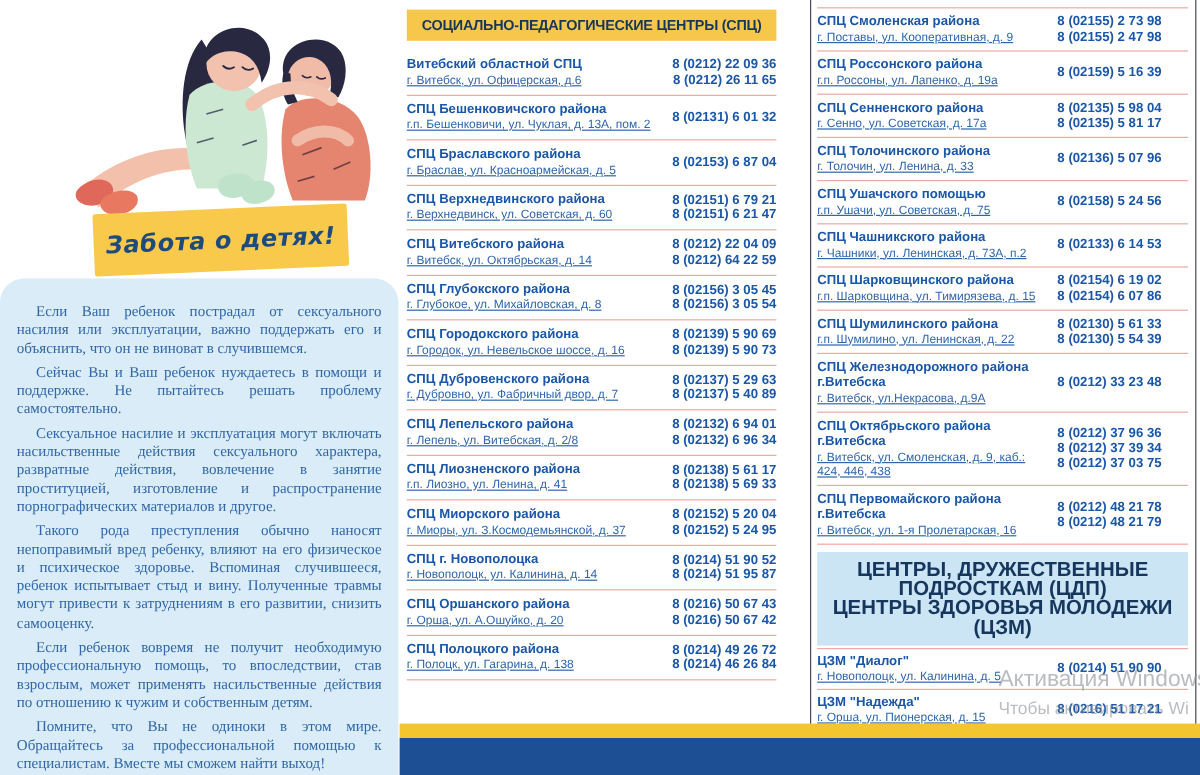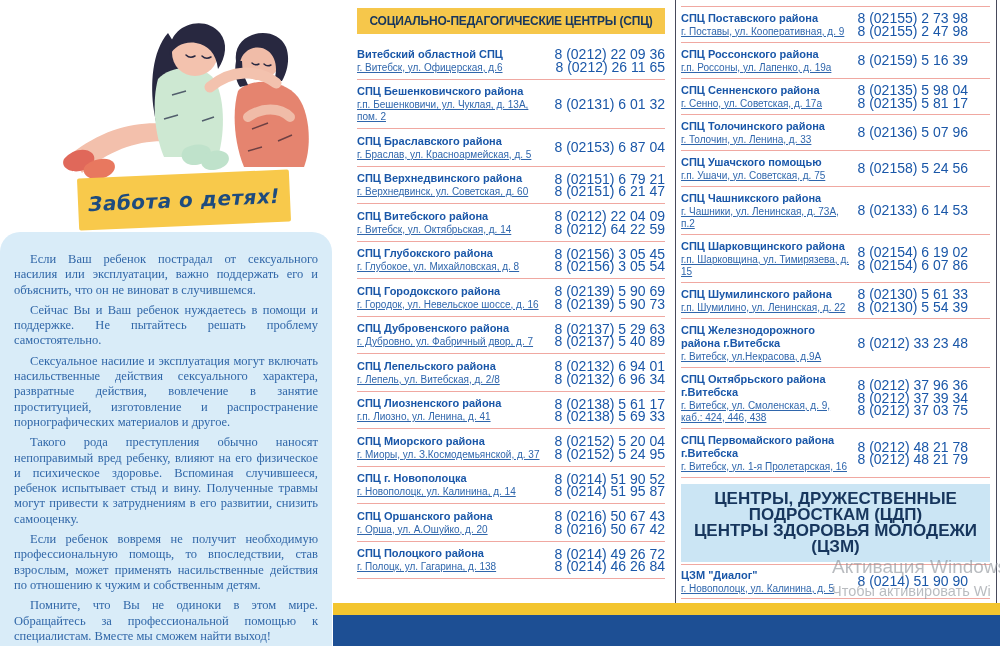--- a/index.html
+++ b/index.html
@@ -12,34 +12,34 @@
   .banner{position:absolute;left:78px;top:174px;width:212px;height:52px;background:#F8C94B;
           transform:rotate(-2.5deg);display:flex;align-items:center;justify-content:center;border-radius:2px;}
   .banner span{font-style:italic;font-weight:bold;font-size:20px;color:#1E4B7E;
                font-family:"DejaVu Sans",sans-serif;letter-spacing:.5px;}
   .left-panel{position:absolute;left:0;top:232px;width:332px;height:514px;background:#D9ECF8;border-radius:20px;}
   .paras{padding:20px 14px 0 14px;}
   .para{font-family:"Liberation Serif",serif;font-size:12.5px;line-height:15.3px;color:#3167A8;
         text-align:justify;text-indent:16px;margin:0 0 5px 0;}
 
   
-  .mid-col{position:absolute;left:357px;top:8px;width:308px;}
+  .mid-col{position:absolute;left:339px;top:8px;width:308px;}
   .right-col{position:absolute;left:681px;top:6px;width:309px;}
   .yellow-header{background:#F6C74B;color:#17365D;font-weight:bold;font-size:12px;letter-spacing:-.2px;
                  text-align:center;padding:6px 0;margin-bottom:8px;}
   .entries{display:block;}
   .right-col > .entries{border-top:1px solid #F0A8A1;}
   .entry{display:flex;justify-content:space-between;align-items:center;gap:6px;
          padding:5.5px 0 5px 0;border-bottom:1px solid #F0A8A1;}
   .right-col .entry{padding:4.5px 22px 4.5px 0;}
   .cdp-entries .entry{padding-top:3.5px;padding-bottom:3.5px;}
   .entry-left{flex:1 1 auto;min-width:0;}
   .entry-name{font-weight:bold;font-size:11px;line-height:13px;color:#1A57A8;}
   .entry-addr{font-size:10px;line-height:12px;color:#2F66AC;margin-top:1px;text-decoration:underline;}
-  .entry-phones{flex:0 0 auto;font-size:14px;font-weight:normal;line-height:12.5px;color:#1A57A8;
+  .entry-phones{flex:0 0 auto;font-size:11px;font-weight:bold;line-height:12.5px;color:#1A57A8;
                 text-align:right;white-space:nowrap;}
   .cdp-header{background:#CBE5F4;color:#17365D;font-weight:bold;font-size:17px;text-align:center;
               padding:7px 2px;line-height:16px;margin:6px 0 2px 0;}
 
   
   .fold-line{position:absolute;top:0;width:1px;height:603px;background:rgba(40,42,62,.85);z-index:6;}
   .fold-line.left{left:675px;}
   .fold-line.right{left:996px;}
   .bottom-bar{position:absolute;left:333px;right:0;top:603px;height:43px;z-index:5;}
   .stripe-yellow{height:12px;background:#F3C52F;}
@@ -255,21 +255,21 @@
           </div>
         </div>
       </div>
   </div>
 
   <div class="right-col">
     <div class="entries">
 
         <div class="entry">
           <div class="entry-left">
-            <div class="entry-name">СПЦ Поставского района</div>
+            <div class="entry-name">СПЦ Смоленская района</div>
             <div class="entry-addr">г. Поставы, ул. Кооперативная, д. 9</div>
           </div>
           <div class="entry-phones">
             <div>8 (02155) 2 73 98</div>
             <div>8 (02155) 2 47 98</div>
           </div>
         </div>
 
         <div class="entry">
           <div class="entry-left">

